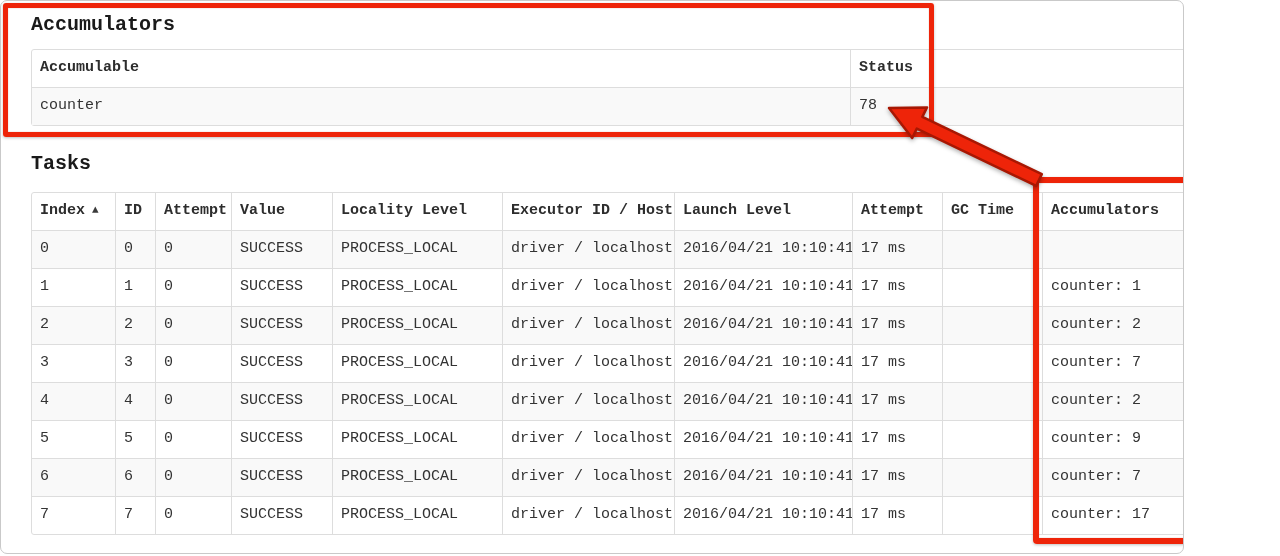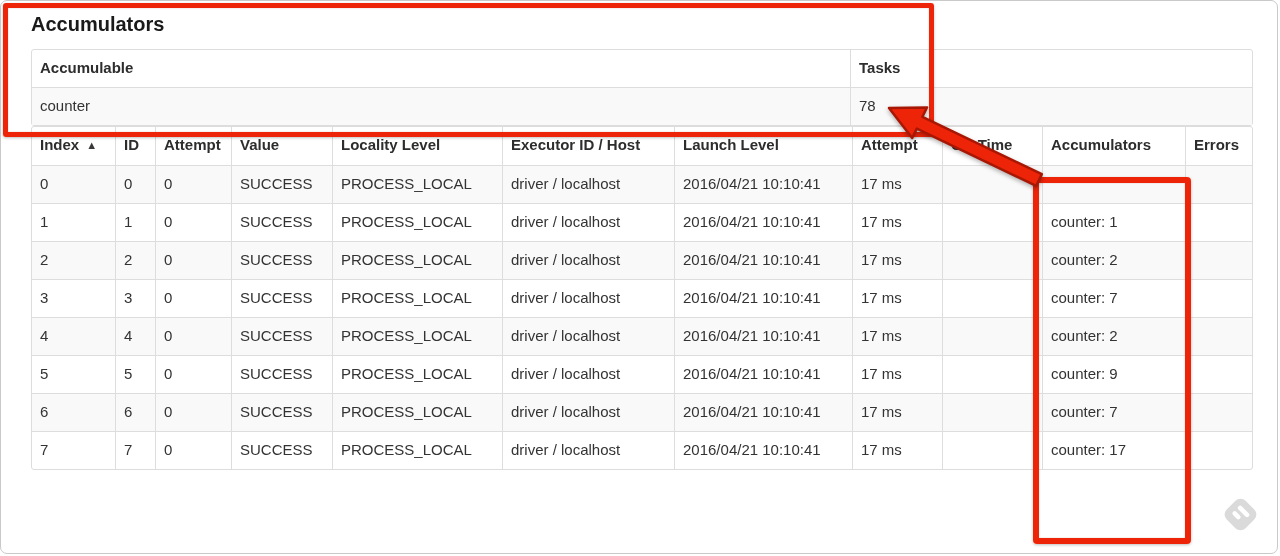--- a/index.html
+++ b/index.html
@@ -14,26 +14,27 @@
   }
   * { box-sizing: border-box; margin: 0; padding: 0; }
   html, body { background: #ffffff; }
   body {
     width: 1280px; height: 556px;
     font-family: "Liberation Sans", "DejaVu Sans", sans-serif;
     color: var(--text);
   }
   .screen {
     position: relative;
-    width: 1278px; height: 554px;
+    width: 1184px; height: 554px;
     margin: 0;
     background: #ffffff;
     border: 1px solid var(--frame-border);
     border-radius: 7px;
     overflow: hidden;
+    font-family: Liberation Mono, monospace;
   }
   .content { padding: 0 30px; }
   h4.section-title {
     font-size: 20px;
     line-height: 23px;
     font-weight: bold;
     color: var(--heading);
     margin: 12px 0 13px 0;
   }
   h4.section-title.tasks { margin-top: 26px; margin-bottom: 17px; }
@@ -101,31 +102,32 @@
     <h4 class="section-title">Accumulators</h4>
 
     <table class="ui-table">
       <colgroup>
           <col style="width:818px">
           <col style="width:402px">
         </colgroup>
       <thead>
         <tr>
           <th>Accumulable</th>
-          <th>Tasks</th>
+          <th>Status</th>
         </tr>
       </thead>
       <tbody>
         <tr>
           <td>counter</td>
           <td>78</td>
         </tr>
       </tbody>
     </table>
 
+    <h4 class="section-title tasks">Tasks</h4>
 
     <table class="ui-table">
       <colgroup>
         <col style="width:83px">
           <col style="width:40px">
           <col style="width:76px">
         <col style="width:101px">
           <col style="width:170px">
           <col style="width:172px">
         <col style="width:178px">

